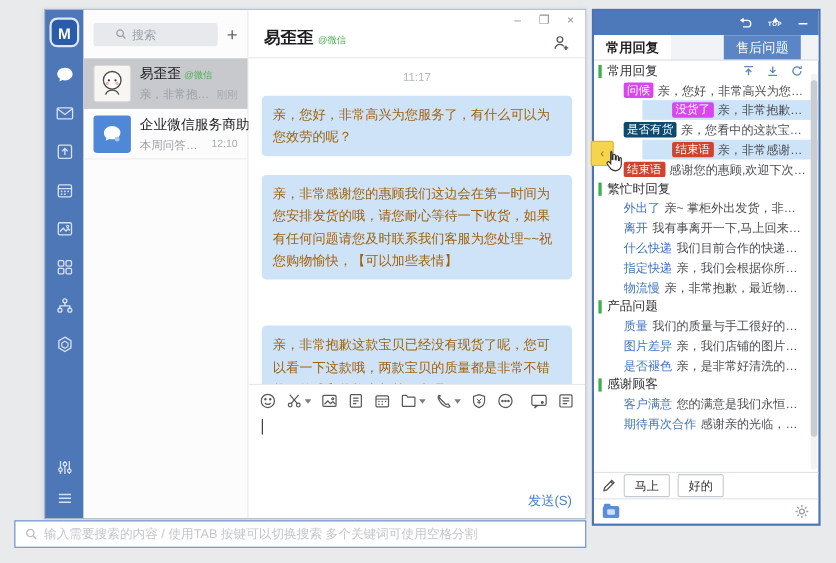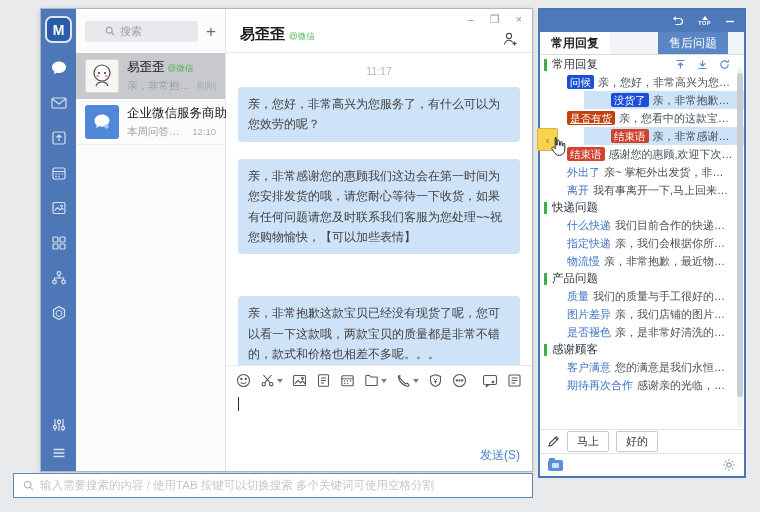--- a/index.html
+++ b/index.html
@@ -51,22 +51,22 @@
   .chatarea { flex:1; min-width:0; display:flex; flex-direction:column; position:relative; background:#fff; }
   .winctl { position:absolute; top:5px; right:10px; display:flex; gap:16px; color:#8f959c; font-size:11px; line-height:1; z-index:3; }
   .winctl span { cursor:default; }
   .chathead { height:44px; flex:none; border-bottom:1px solid #e7e8ea; padding:16px 14px 0; display:flex; align-items:baseline; gap:4px; position:relative; }
   .chat-title { font-size:15px; font-weight:bold; color:#1c1d1f; }
   .addperson { position:absolute; right:14px; top:22px; color:#4a4d52; }
   .msgs { flex:1; padding:4px 12px 0; overflow:hidden; }
   .tstamp { text-align:center; font-size:10.5px; color:#b4b8bd; margin:8px 0 10px; }
   .brow { display:flex; justify-content:flex-end; margin-bottom:17px; }
   .brow.gap-lg { margin-top:42px; }
-  .bubble { background:#cfe3f8; border-radius:4px; padding:7px 10px; max-width:296px; font-size:12px; line-height:1.7; color:#404040; text-align:left; }
-  .inputarea { height:106px; flex:none; border-top:1px solid #e7e8ea; padding:7px 10px 6px; position:relative; }
+  .bubble { background:#cfe3f8; border-radius:4px; padding:7px 10px; max-width:296px; font-size:12px; line-height:1.7; color:#a16207; text-align:left; }
+  .inputarea { height:122px; flex:none; border-top:1px solid #e7e8ea; padding:7px 10px 6px; position:relative; }
   .toolbar { display:flex; align-items:center; color:#55585d; }
   .tb { margin-right:9px; display:inline-flex; align-items:center; }
   .tb .caret { width:0; height:0; border-left:3px solid transparent; border-right:3px solid transparent; border-top:4px solid #7a7e84; margin-left:2px; }
   .tb-spacer { flex:1; }
   .cursorline { width:1px; height:14px; background:#2b2e33; margin:9px 0 0 2px; }
   .sendbtn { position:absolute; right:12px; bottom:7px; font-size:12px; color:#4a7fd0; }
 
   
   .rpanel { position:absolute; left:538px; top:8px; width:208px; height:470px;
             background:#fff; border:2px solid #4a74b4; display:flex; flex-direction:column; }
@@ -78,21 +78,21 @@
   .rtab { padding:0 11px; font-size:12px; display:flex; align-items:center; }
   .rtab.active { background:#fff; color:#1e1f22; font-weight:bold; }
   .rtab.inactive { background:#5b86c6; color:#fff;margin-left:48px; }
   .rbody { flex:1; position:relative; overflow:hidden; padding-top:1px; }
   .pgroup { height:17px; display:flex; align-items:center; gap:5px; padding-left:4px; font-size:11.5px; color:#2f3135; }
   .gbar { width:3px; height:12px; background:#3faf4e; flex:none; }
   .gtools { margin-left:auto; margin-right:14px; display:flex; gap:11px; color:#5b86c6; align-items:center; }
   .prow { height:18px; display:flex; align-items:center; gap:4px; padding-left:27px; padding-right:10px; font-size:11px; color:#4a4d52; white-space:nowrap; overflow:hidden; }
   .prow.sel { background:#cde4f8;margin-left:44px; }
   .tag { flex:none; color:#fff; font-size:10.5px; line-height:1; padding:2px 3px; border-radius:2px; }
-  .tag.blue { background:#1d4ed8; } .tag.green { background:#c2410c;text-decoration:underline; } .tag.red { background:#d0432f; }
+  .tag.blue { background:#d946ef; } .tag.green { background:#0c4a6e; } .tag.red { background:#d0432f; }
   .plink { flex:none; color:#3f74c4; }
   .ptext { overflow:hidden; text-overflow:ellipsis; min-width:0; }
   .vscroll { position:absolute; right:1px; top:12px; bottom:2px; width:6px; background:#f3f3f4; border-radius:3px; }
   .vthumb { position:absolute; left:0; top:6px; width:6px; height:90%; background:#c9ccd1; border-radius:3px; }
   .chipsrow { height:24px; flex:none; border-top:1px solid #dfe3e8; display:flex; align-items:center; gap:7px; padding:0 7px; }
   .chip { border:1px solid #c6cad1; border-radius:2px; background:#fff; padding:2px 9px; font-size:11px; color:#2f3135; }
   .pencil { color:#4a4d52; }
   .rfooter { height:23px; flex:none; border-top:1px solid #dfe3e8; display:flex; align-items:center; justify-content:space-between; padding:0 8px; }
   .folder-blue { width:15px; height:11px; background:#5b8dd9; border-radius:2px; position:relative; }
   .folder-blue:before { content:""; position:absolute; left:1px; top:-2px; width:6px; height:3px; background:#5b8dd9; border-radius:1px 1px 0 0; }
@@ -419,33 +419,33 @@
       </div>
     <div class="prow sel">
         <span class="tag red">结束语</span>
         <span class="ptext">亲，非常感谢您的惠顾我们这边会在第...</span>
       </div>
     <div class="prow">
         <span class="tag red">结束语</span>
         <span class="ptext">感谢您的惠顾,欢迎下次光临,再见。</span>
       </div>
 
+    <div class="pgroup">
+        <span class="gbar"></span>
+        <span>繁忙时回复</span>
+      </div>
     <div class="prow">
         <span class="plink">外出了</span>
         <span class="ptext">亲~ 掌柜外出发货，非常抱歉不能及时...</span>
       </div>
     <div class="prow">
         <span class="plink">离开</span>
         <span class="ptext">我有事离开一下,马上回来，请稍后。</span>
       </div>
 
-    <div class="pgroup">
-        <span class="gbar"></span>
-        <span>快递问题</span>
-      </div>
     <div class="prow">
         <span class="plink">什么快递</span>
         <span class="ptext">我们目前合作的快递为：申通、韵达...</span>
       </div>
     <div class="prow">
         <span class="plink">指定快递</span>
         <span class="ptext">亲，我们会根据你所在的地址匹配合...</span>
       </div>
     <div class="prow">
         <span class="plink">物流慢</span>

